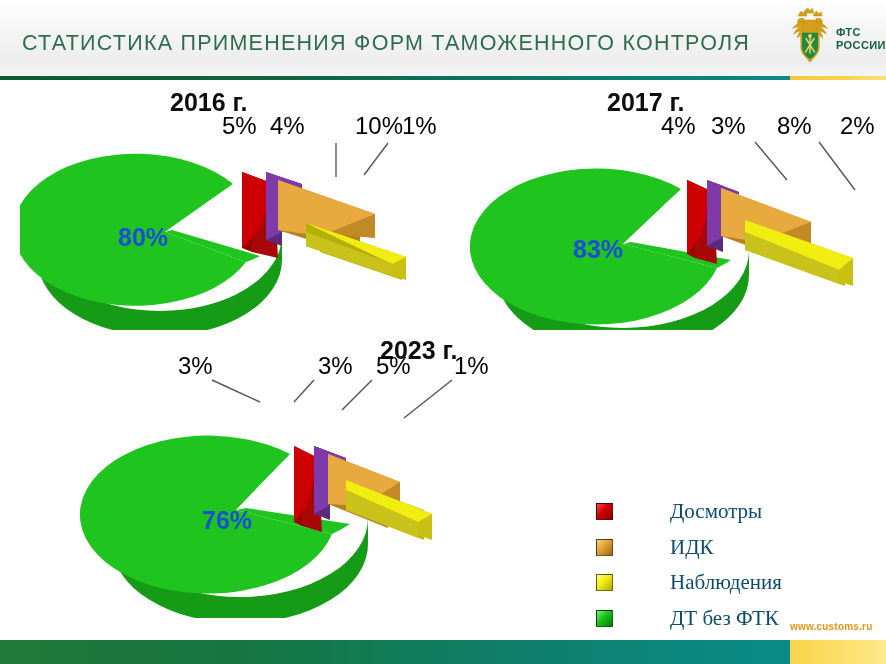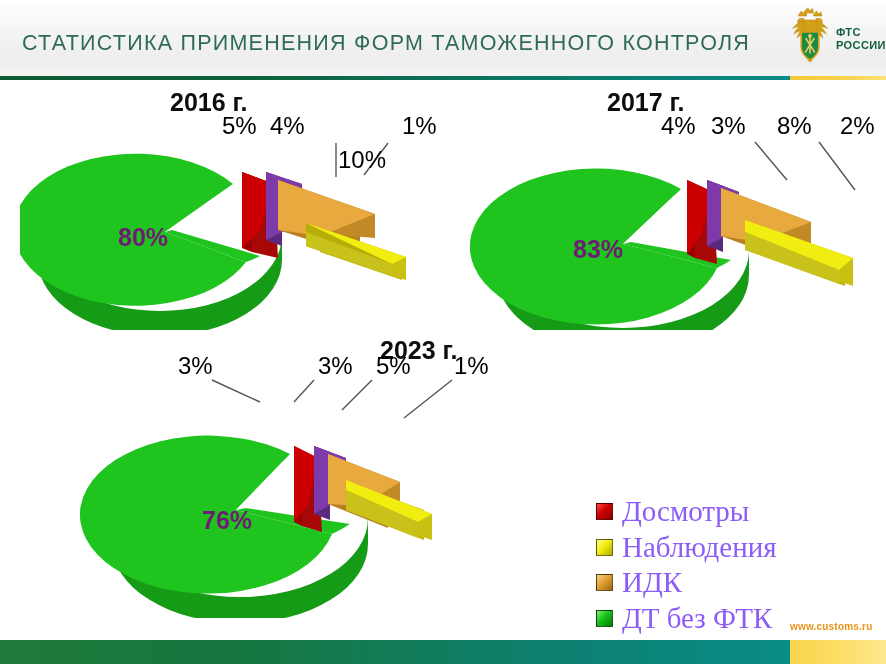--- a/index.html
+++ b/index.html
@@ -53,38 +53,39 @@
   }
   .pct-label{
     position:absolute;
     font-family:"Liberation Sans", sans-serif;
     font-weight:400;font-size:24px;color:#000000;
     white-space:nowrap;
   }
   .center-label{
     position:absolute;
     font-family:"Liberation Sans", sans-serif;
-    font-weight:bold;font-size:25px;color:#701a75;
+    font-weight:bold;font-size:25px;color:#1d4ed8;
     white-space:nowrap;
   }
   .pie-svg{position:absolute;left:0;top:0;}
   
   #legend{position:absolute;left:596px;top:414px;width:280px;}
   .legend-row{
     display:flex;align-items:center;height:35.5px;
   }
   .legend-swatch{
     width:17px;height:17px;margin-right:9px;flex:0 0 auto;
     border:1px solid rgba(0,0,0,.55);
     box-sizing:border-box;
   }
   .legend-label{
     font-family:"Liberation Serif", serif;
-    font-size:29px;color:#8b5cf6;white-space:nowrap;
+    font-size:21px;color:#0c4a6e;white-space:nowrap;
     line-height:1;
+    margin-left:48px;
   }
   
   #footer{position:absolute;left:0;top:620px;width:886px;height:44px;}
   #footer-site{
     position:absolute;left:790px;top:1px;
     font-family:"Liberation Sans", sans-serif;
     font-size:10px;font-weight:bold;color:#e8941a;
     letter-spacing:.2px;white-space:nowrap;
   }
   #footer-bar{position:absolute;left:0;top:20px;width:886px;height:24px;}
@@ -192,21 +193,21 @@
       <path d="M286 143 L386 177 L372 184 L286 152 Z" fill="#f2ed10"></path>
       <path d="M286 143 L286 166 L372 196 L372 184 Z" fill="#b5ae0a"></path>
       <path d="M286 152 L372 184 L372 196 L286 166 Z" fill="#c9c21a"></path>
 
       <line x1="316" y1="63" x2="316" y2="97" stroke="#555" stroke-width="1.4"></line>
       <line x1="368" y1="63" x2="344" y2="95" stroke="#555" stroke-width="1.4"></line>
     </svg>
 
     <div class="pct-label" style="left:202px;top:32px;">5%</div>
     <div class="pct-label" style="left:250px;top:32px;">4%</div>
-    <div class="pct-label" style="left:318px;top:32px;margin-top:34px;">10%</div>
+    <div class="pct-label" style="left:335px;top:32px;">10%</div>
     <div class="pct-label" style="left:382px;top:32px;">1%</div>
     <div class="center-label" style="left:98px;top:143px;">80%</div>
   </div>
 
   <div class="chart" style="left:455px;top:0px;width:430px;height:250px;text-align:right;">
     <div class="chart-title" style="left:152px;top:8px;">2017 г.</div>
 
     <svg class="pie-svg" width="430" height="250" viewBox="0 0 430 250" xmlns="http://www.w3.org/2000/svg">
 
       <path d="M42 170 L42 195 A126 78 0 0 0 294 195 L294 170 A126 78 0 0 1 42 170 Z" fill="#169b17"></path>
@@ -289,26 +290,26 @@
     <div class="pct-label" style="left:384px;top:24px;">1%</div>
     <div class="center-label" style="left:132px;top:178px;">76%</div>
   </div>
 
   <div id="legend">
     <div class="legend-row">
       <span class="legend-swatch" style="background:linear-gradient(135deg,#ff4444 0%,#cc0000 45%,#8e0000 100%);"></span>
       <span class="legend-label">Досмотры</span>
     </div>
     <div class="legend-row">
+      <span class="legend-swatch" style="background:linear-gradient(135deg,#f6d28a 0%,#e0a033 45%,#9b6a10 100%);"></span>
+      <span class="legend-label">ИДК</span>
+    </div>
+    <div class="legend-row">
       <span class="legend-swatch" style="background:linear-gradient(135deg,#fffd8c 0%,#f2ed10 45%,#b0ab00 100%);"></span>
       <span class="legend-label">Наблюдения</span>
-    </div>
-    <div class="legend-row">
-      <span class="legend-swatch" style="background:linear-gradient(135deg,#f6d28a 0%,#e0a033 45%,#9b6a10 100%);"></span>
-      <span class="legend-label">ИДК</span>
     </div>
     <div class="legend-row">
       <span class="legend-swatch" style="background:linear-gradient(135deg,#7cf07c 0%,#17c018 45%,#067a07 100%);"></span>
       <span class="legend-label">ДТ без ФТК</span>
     </div>
   </div>
 
 </div>
 
 <div id="footer">

